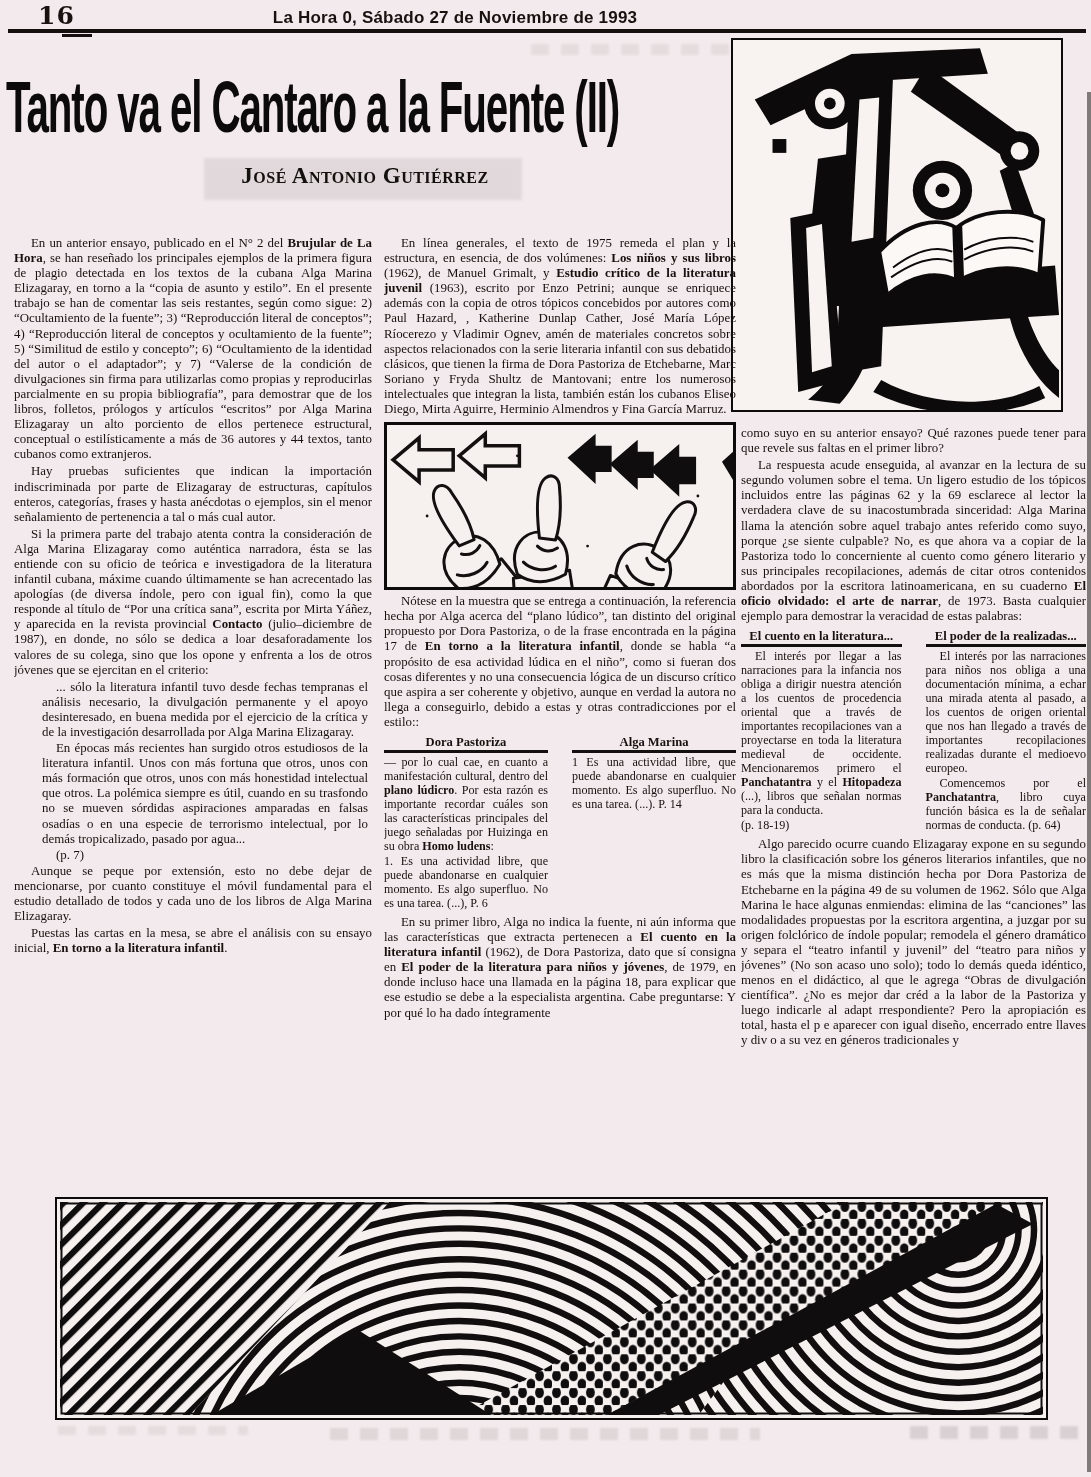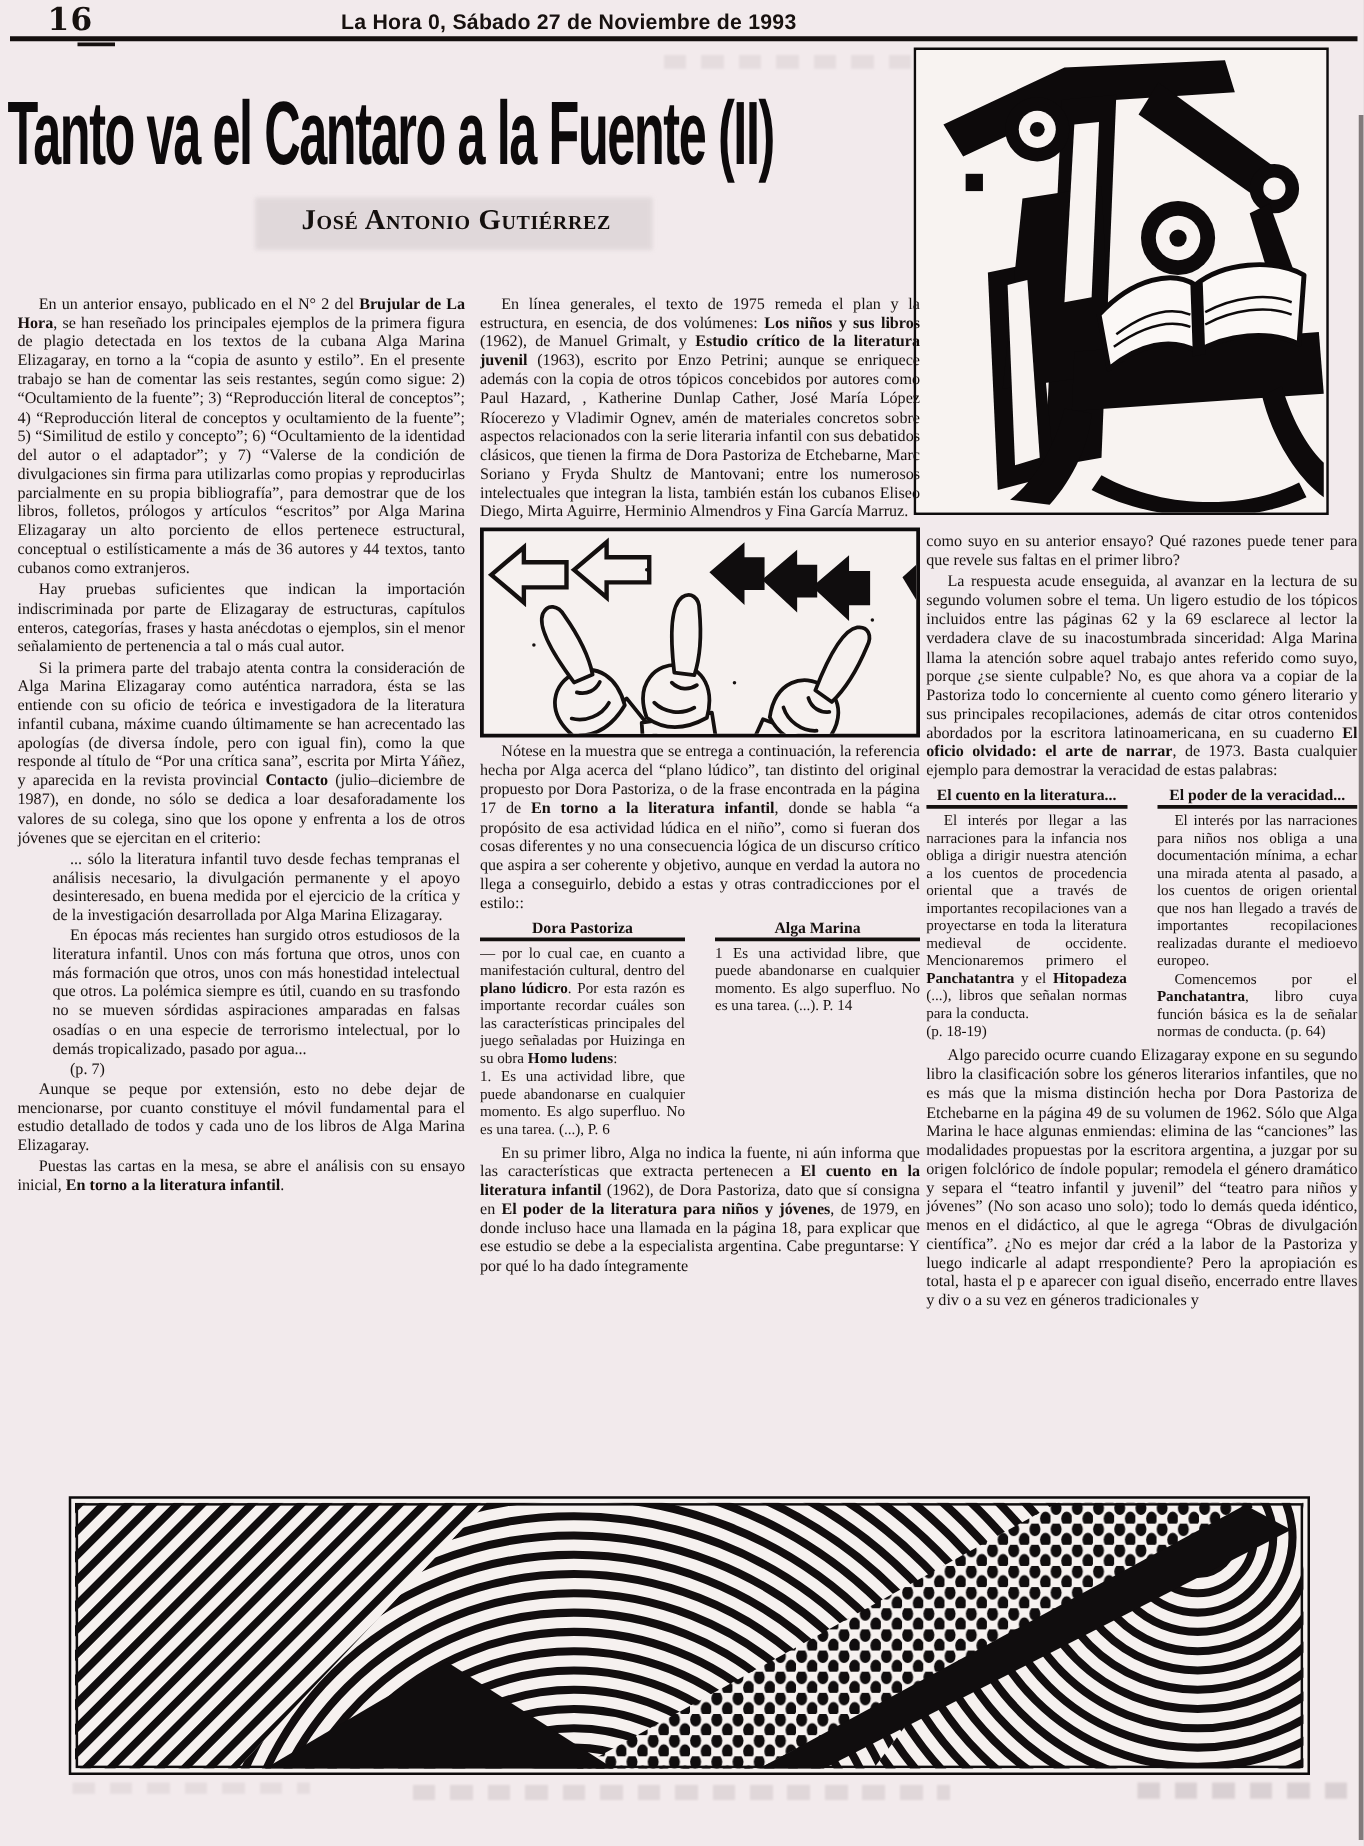--- a/index.html
+++ b/index.html
@@ -183,21 +183,21 @@
     <p class="noindent"><span>como suyo en su anterior ensayo? Qué razones puede tener para que revele sus faltas en el primer libro?</span></p>
     <p><span>La respuesta acude enseguida, al avanzar en la lectura de su segundo volumen sobre el tema. Un ligero estudio de los tópicos incluidos entre las páginas 62 y la 69 esclarece al lector la verdadera clave de su inacostumbrada sinceridad: Alga Marina llama la atención sobre aquel trabajo antes referido como suyo, porque ¿se siente culpable? No, es que ahora va a copiar de la Pastoriza todo lo concerniente al cuento como género literario y sus principales recopilaciones, además de citar otros contenidos abordados por la escritora latinoamericana, en su cuaderno </span><b>El oficio olvidado: el arte de narrar</b><span>, de 1973. Basta cualquier ejemplo para demostrar la veracidad de estas palabras:</span></p>
 
     <div class="cmp">
       <div class="cmp-col">
         <div class="cmp-h">El cuento en la literatura...</div>
         <p class="ind"><span>El interés por llegar a las narraciones para la infancia nos obliga a dirigir nuestra atención a los cuentos de procedencia oriental que a través de importantes recopilaciones van a proyectarse en toda la literatura medieval de occidente. Mencionaremos primero el </span><b>Panchatantra</b><span> y el </span><b>Hitopadeza</b><span> (...), libros que señalan normas para la conducta.</span></p>
         <p>(p. 18-19)</p>
       </div>
       <div class="cmp-col">
-        <div class="cmp-h">El poder de la veracidad...</div>
+        <div class="cmp-h">El poder de la realizadas...</div>
         <p class="ind"><span>El interés por las narraciones para niños nos obliga a una documentación mínima, a echar una mirada atenta al pasado, a los cuentos de origen oriental que nos han llegado a través de importantes recopilaciones realizadas durante el medioevo europeo.</span></p>
         <p class="ind"><span>Comencemos por el </span><b>Panchatantra</b><span>, libro cuya función básica es la de señalar normas de conducta.  (p. 64)</span></p>
       </div>
     </div>
 
     <p><span>Algo parecido ocurre cuando Elizagaray expone en su segundo libro la clasificación sobre los géneros literarios infantiles, que no es más que la misma distinción hecha por Dora Pastoriza de Etchebarne en la página 49 de su volumen de 1962. Sólo que Alga Marina le hace algunas enmiendas: elimina de las “canciones” las modalidades propuestas por la escritora argentina, a juzgar por su origen folclórico de índole popular; remodela el género dramático y separa el “teatro infantil y juvenil” del “teatro para niños y jóvenes” (No son acaso uno solo); todo lo demás queda idéntico, menos en el didáctico, al que le agrega “Obras de divulgación científica”. ¿No es mejor dar créd  a la labor de la Pastoriza y luego indicarle al adapt  rrespondiente? Pero la apropiación es total, hasta el p  e aparecer con igual diseño, encerrado entre llaves y div  o a su vez en géneros tradicionales y</span></p>
   </div>
 
   <div class="opart-fig">
     <svg viewBox="0 0 985 214" preserveAspectRatio="none" aria-hidden="true">

